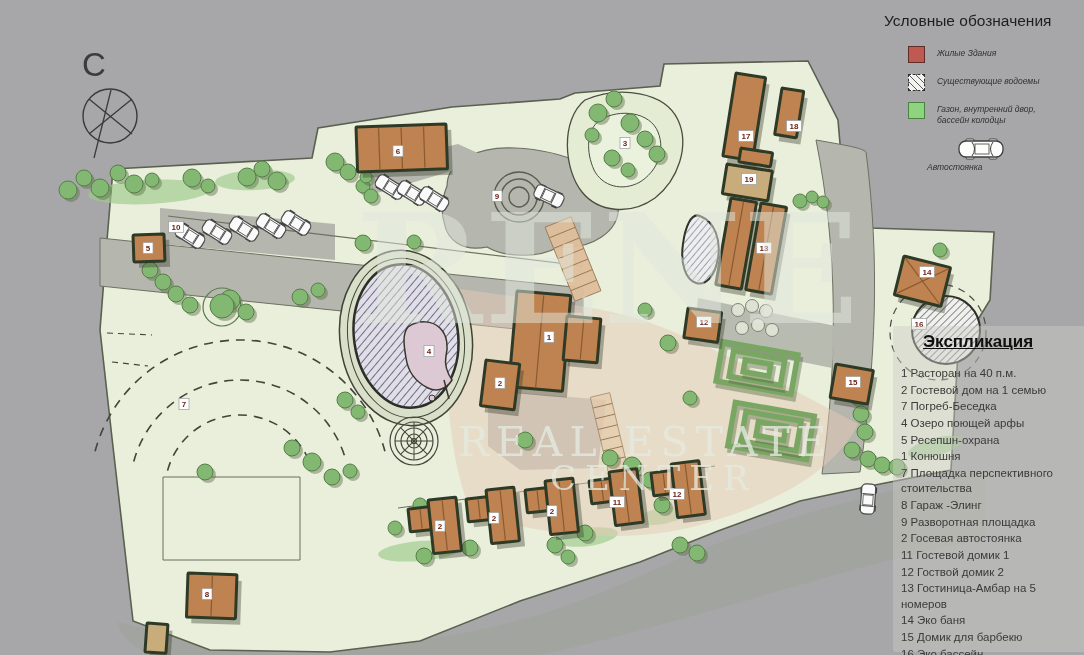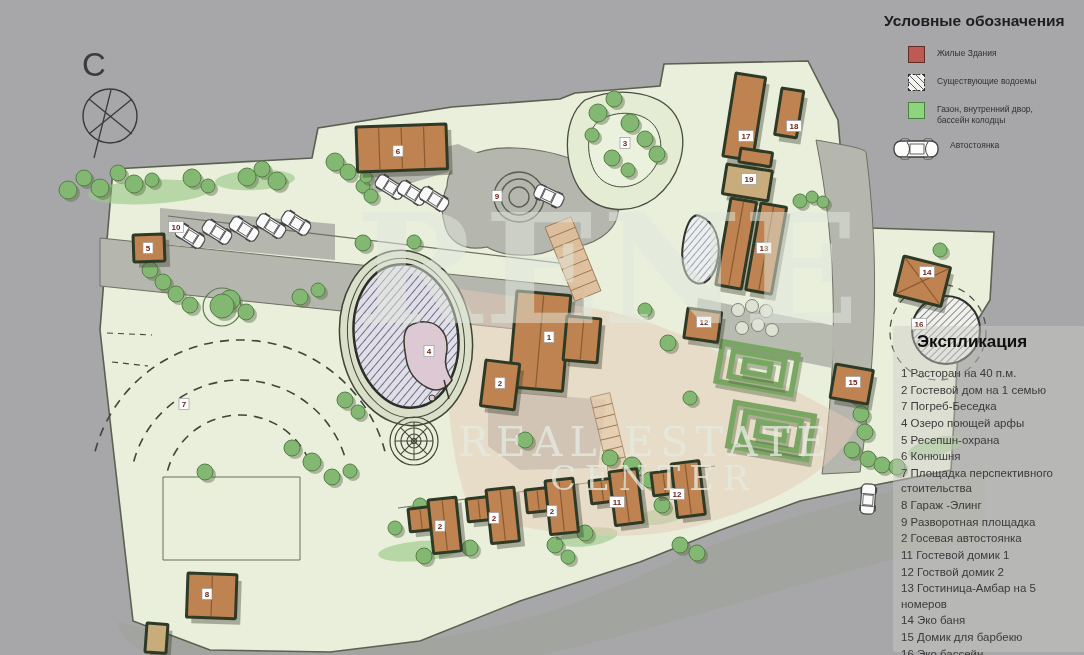--- a/index.html
+++ b/index.html
@@ -10,36 +10,36 @@
               letter-spacing:1.5px;font-weight:400;}
   .north-letter{position:absolute;left:82px;top:46px;z-index:5;font-size:33px;color:#3c3c3c;}
   
   .wm{position:absolute;left:0;top:16px;z-index:2;pointer-events:none;width:100%;height:100%;}
   .wm div{position:absolute;font-family:"DejaVu Serif",serif;white-space:nowrap;}
   .wm-big{left:356px;top:178px;font-size:152px;font-weight:bold;color:rgba(226,231,221,0.5);letter-spacing:2px;line-height:1;}
   .wm-mid{left:458px;top:402px;font-size:41px;color:rgba(229,234,224,0.78);letter-spacing:7px;}
   .wm-small{left:550px;top:442px;font-size:34px;color:rgba(229,234,224,0.78);letter-spacing:9px;}
   
   .legend{position:absolute;left:884px;top:12px;width:196px;z-index:5;}
-  .legend-title{font-size:15.5px;font-weight:bold;color:#1e1e1e;margin-bottom:16px;}
-  .legend-item{display:flex;align-items:flex-start;margin:0 0 11px 24px;}
+  .legend-title{font-size:15.5px;font-weight:normal;color:#1e1e1e;margin-bottom:16px;}
+  .legend-item{display:flex;align-items:flex-start;margin:0 0 11px 24px;font-style:italic;}
   .sw{width:17px;height:17px;flex:0 0 17px;margin-right:12px;box-sizing:border-box;}
   .sw-res{background:#bf5a52;border:1.5px solid #5d2d27;}
   .sw-water{background:repeating-linear-gradient(45deg,#5a5a5a 0,#5a5a5a 1px,#f3f3f0 1px,#f3f3f0 5px);
             border:1px dashed #2f2f2f;}
   .sw-road{background:#c7c9c1;border:1.5px solid #4f524a;}
   .sw-lawn{background:#8ed47e;border:1.5px solid #49833f;}
   .legend-label{font-size:8.5px;color:#30302f;line-height:1.35;padding-top:2px;width:118px;}
-  .legend-item.car-row{margin-left:8px;}
+  .legend-item.car-row{align-items:center;margin-left:8px;flex-direction:column;}
   .car-svg{margin-right:10px;}
   
   .expl{position:absolute;left:901px;top:332px;width:180px;z-index:5;}
   .expl-bg{position:absolute;left:-8px;top:-6px;width:192px;height:326px;
            background:rgba(203,204,198,0.45);border-radius:3px;}
-  .expl-title{position:relative;font-size:17px;font-weight:bold;color:#101010;margin:0 0 14px 16px;}
+  .expl-title{position:relative;font-size:17px;font-weight:bold;color:#101010;margin:0 0 14px 22px;text-decoration:underline;}
   .expl-list{position:relative;font-size:11.5px;color:#3a3a3a;line-height:1.36;}
   .expl-item{margin-bottom:1px;}
 </style>
 </head>
 <body>
 
 <div class="stage">
 
   <svg id="plan-svg" width="1084" height="655" viewBox="0 0 1084 655">
       <defs>
@@ -540,21 +540,21 @@
 
   <div class="expl">
     <div class="expl-bg"></div>
     <div class="expl-title">Экспликация</div>
     <div class="expl-list" id="expl-list">
         <div class="expl-item">1 Расторан на 40 п.м.</div>
         <div class="expl-item">2 Гостевой дом на 1 семью</div>
         <div class="expl-item">7 Погреб-Беседка</div>
         <div class="expl-item">4 Озеро поющей арфы</div>
         <div class="expl-item">5 Ресепшн-охрана</div>
-        <div class="expl-item">6 Конюшня</div>
+        <div class="expl-item">1 Конюшня</div>
         <div class="expl-item">7 Площадка перспективного стоительства</div>
         <div class="expl-item">8 Гараж -Элинг</div>
         <div class="expl-item">9 Разворотная площадка</div>
         <div class="expl-item">2 Госевая автостоянка</div>
         <div class="expl-item">11 Гостевой домик 1</div>
         <div class="expl-item">12 Гоствой домик 2</div>
         <div class="expl-item">13 Гостиница-Амбар на 5 номеров</div>
         <div class="expl-item">14 Эко баня</div>
         <div class="expl-item">15 Домик для барбекю</div>
         <div class="expl-item">16 Эко бассейн</div>

